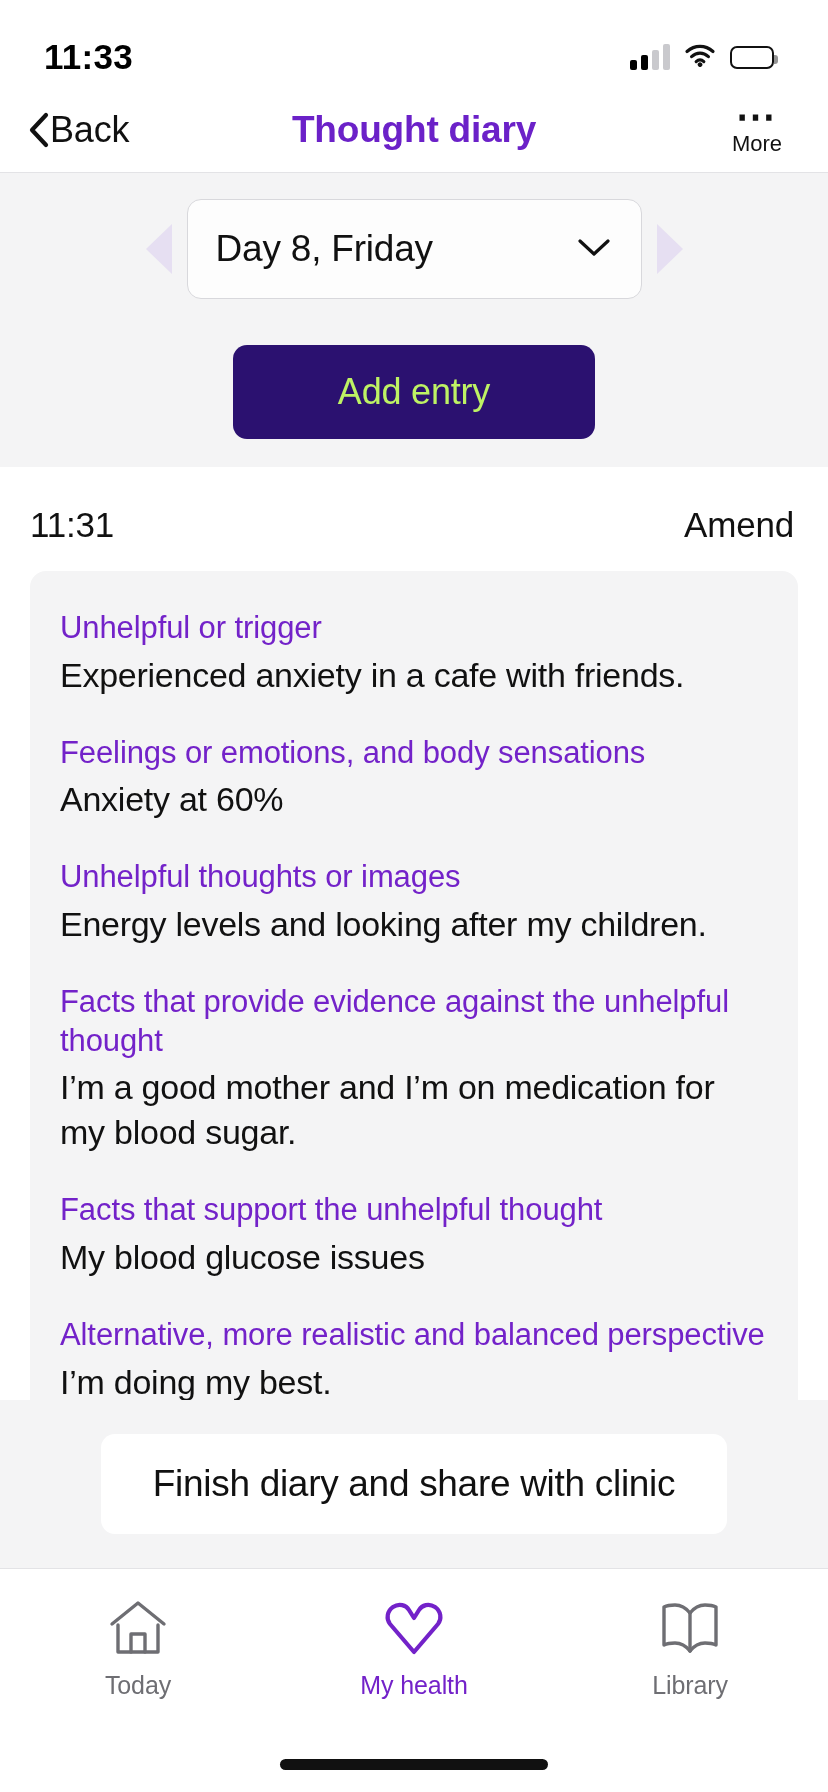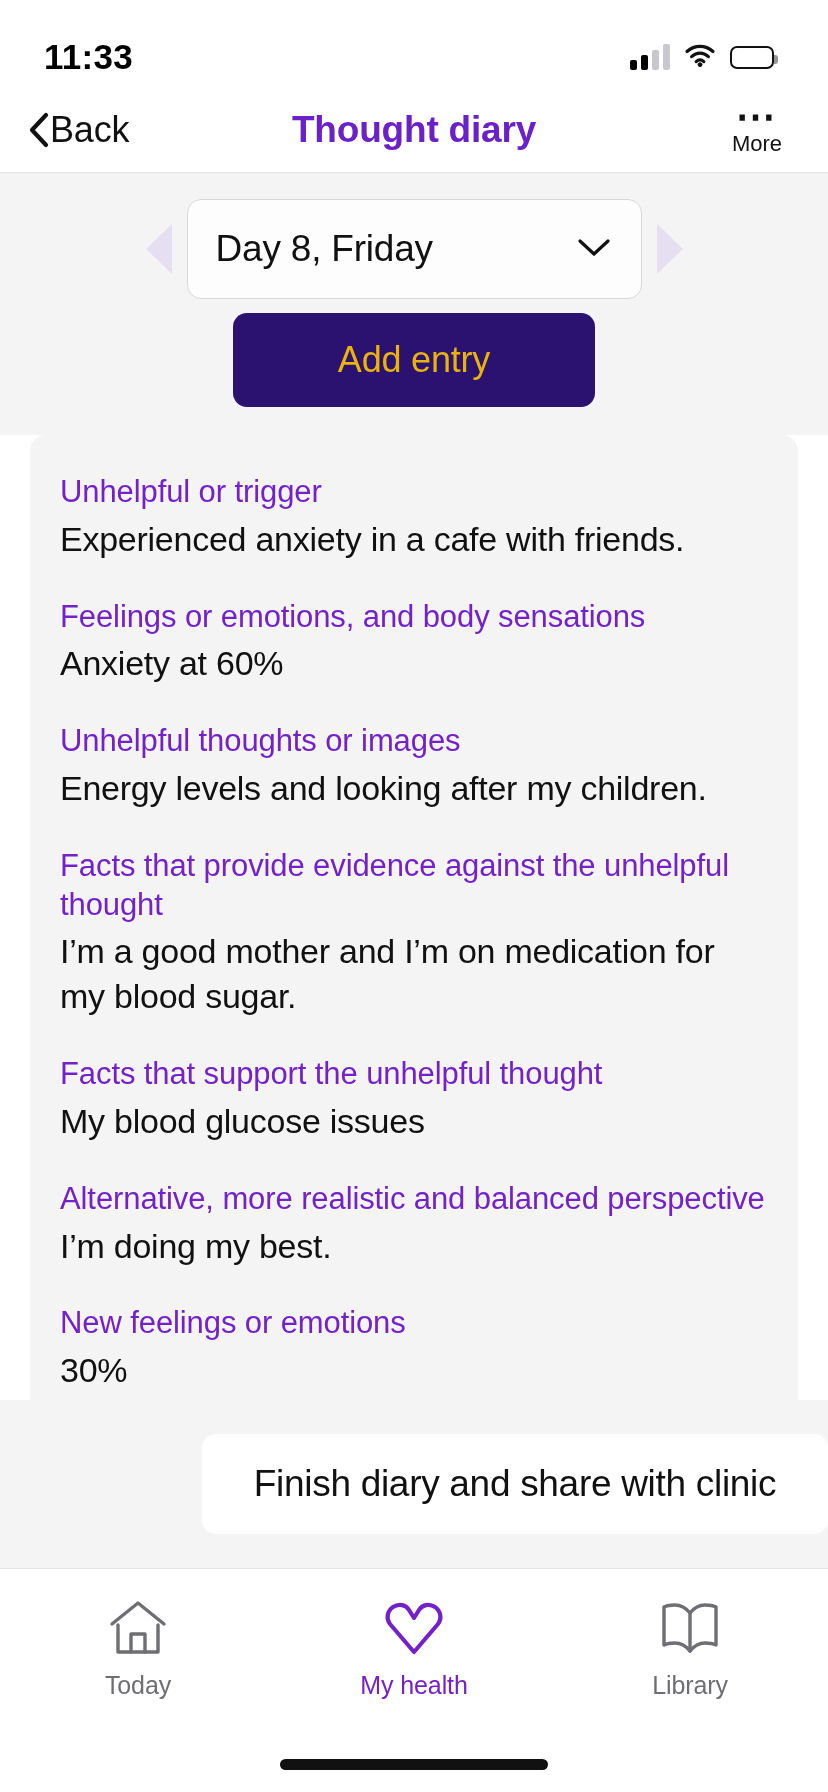--- a/index.html
+++ b/index.html
@@ -61,22 +61,22 @@
   .tri-r { border-left:26px solid #e6dff2; }
   .dateselect {
     width:455px; height:100px; background:#fdfdfd;
     border:1.5px solid #d8d8dc; border-radius:14px;
     display:flex; align-items:center; justify-content:space-between;
     padding:0 30px 0 28px; cursor:pointer;
   }
   .date-label { font-size:37px; color:#111; letter-spacing:-0.2px; }
   .chev-down { width:34px; height:20px; }
   .add-entry {
-    margin-top:14px; width:362px; height:94px; background:#2b1170;
-    border:none; border-radius:14px; color:#eab308; font-size:36px;
+    margin-top:46px; width:362px; height:94px; background:#2b1170;
+    border:none; border-radius:14px; color:#bef264; font-size:36px;
     font-family:"Liberation Sans", sans-serif; cursor:pointer; letter-spacing:-0.2px;
   }
 
   
   .entry-head {
     display:flex; align-items:center; justify-content:space-between;
     padding:38px 34px 26px 30px;
   }
   .entry-time { font-size:35px; color:#111; letter-spacing:-0.2px; }
   .entry-amend { font-size:35px; color:#111; letter-spacing:-0.2px; cursor:pointer; }
@@ -89,21 +89,21 @@
   .field-label {
     font-size:31px; color:#7322c9; line-height:1.25; letter-spacing:-0.1px;
   }
   .field-value {
     font-size:34px; color:#111; line-height:1.32; margin-top:5px; letter-spacing:-0.25px;
   }
 
   
   .finish-band {
     position:absolute; left:0; right:0; bottom:224px;
-    background:#f4f4f5; padding:34px 0; display:flex; justify-content:flex-end;
+    background:#f4f4f5; padding:34px 0; display:flex; justify-content:center;
   }
   .finish-btn {
     width:626px; height:100px; background:#fff; border:none; border-radius:14px;
     font-size:37px; color:#111; font-family:"Liberation Sans", sans-serif;
     cursor:pointer; letter-spacing:-0.3px;
   }
 
   
   .tabbar {
     position:absolute; left:0; right:0; bottom:0; height:224px;
@@ -176,20 +176,24 @@
           </svg>
         </span>
       </div>
       <div class="arrow-btn">
         <span class="tri tri-r"></span>
       </div>
     </div>
     <button class="add-entry">Add entry</button>
   </div>
 
+  <div class="entry-head">
+    <span class="entry-time">11:31</span>
+    <span class="entry-amend">Amend</span>
+  </div>
 
   <div class="card">
     <div class="field">
       <div class="field-label">Unhelpful or trigger</div>
       <div class="field-value">Experienced anxiety in a cafe with friends.</div>
     </div>
     <div class="field">
       <div class="field-label">Feelings or emotions, and body sensations</div>
       <div class="field-value">Anxiety at 60%</div>
     </div>

